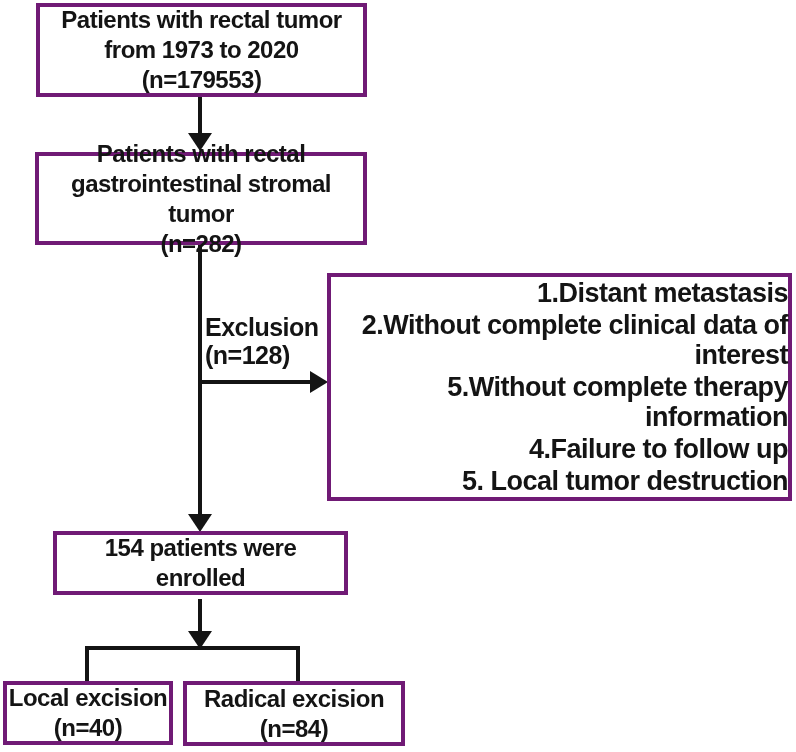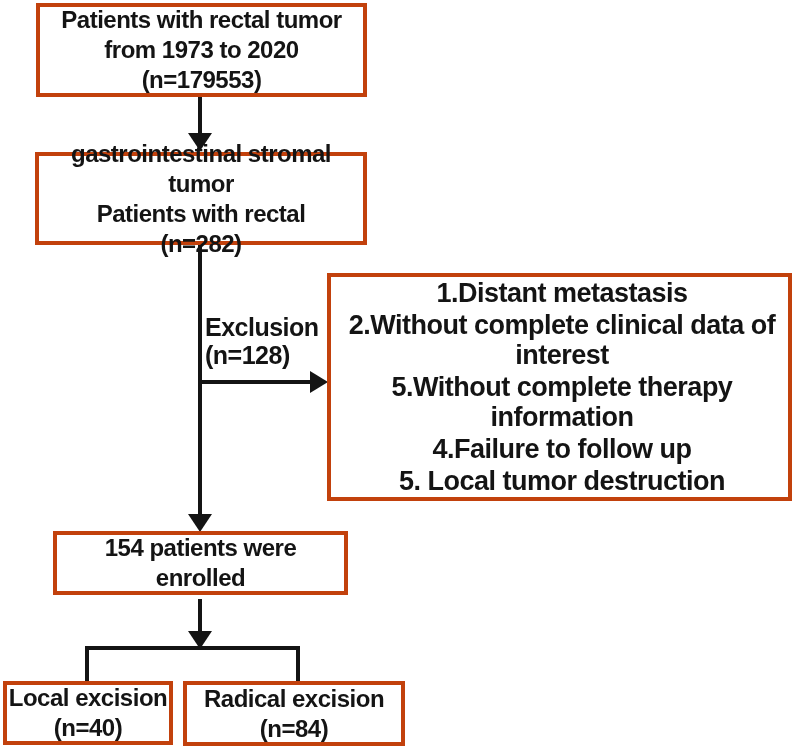--- a/index.html
+++ b/index.html
@@ -12,38 +12,38 @@
     width: 796px;
     height: 752px;
     background: #ffffff;
     font-family: "Liberation Sans", sans-serif;
     color: #141414;
     overflow: hidden;
   }
   .box {
     position: absolute;
     box-sizing: border-box;
-    border: 4px solid #c2410c;
+    border: 4px solid #701a75;
     background: #ffffff;
     display: flex;
     flex-direction: column;
     align-items: center;
     justify-content: center;
     text-align: center;
     font-weight: 700;
     letter-spacing: -0.5px;
   }
   .b1 { left: 36px;  top: 3px;   width: 331px; height: 94px;  font-size: 24px; line-height: 30px; }
   .b2 { left: 35px;  top: 152px; width: 332px; height: 93px;  font-size: 24px; line-height: 30px; }
   .b3 { left: 53px;  top: 531px; width: 295px; height: 64px;  font-size: 24px; line-height: 30px; }
   .b4 {
     left: 327px; top: 273px; width: 465px; height: 228px;
     align-items: stretch;
     justify-content: space-around;
-    text-align: center;
+    text-align: right;
     font-size: 27px;
     line-height: 30px;
     padding-left: 5px;
   }
   .b5 { left: 3px;   top: 681px; width: 170px; height: 64px;  font-size: 24px; line-height: 30px; }
   .b6 { left: 183px; top: 681px; width: 222px; height: 65px;  font-size: 24px; line-height: 30px; }
 
   .excl-label {
     position: absolute;
     left: 205px; top: 313px; width: 130px;
@@ -79,22 +79,22 @@
   <div class="box b1">
     <div>Patients with rectal tumor</div>
     <div>from 1973 to 2020</div>
     <div>(n=179553)</div>
   </div>
 
   <div class="line l-a1"></div>
   <div class="arrowhead head-down h-a1"></div>
 
   <div class="box b2">
+    <div>Patients with rectal</div>
     <div>gastrointestinal stromal tumor</div>
-    <div>Patients with rectal</div>
     <div>(n=282)</div>
   </div>
 
   <div class="line l-a2"></div>
   <div class="arrowhead head-down h-a2"></div>
 
   <div class="excl-label">
     <div>Exclusion</div>
     <div>(n=128)</div>
   </div>

